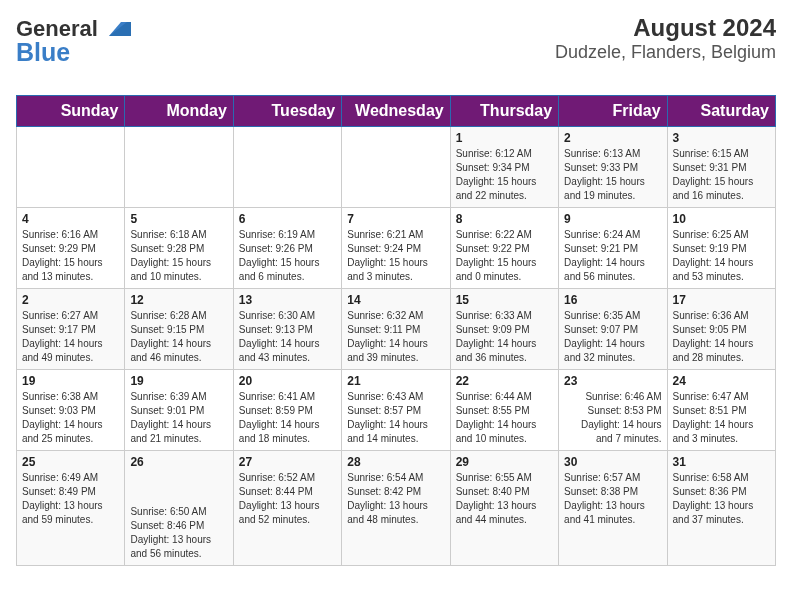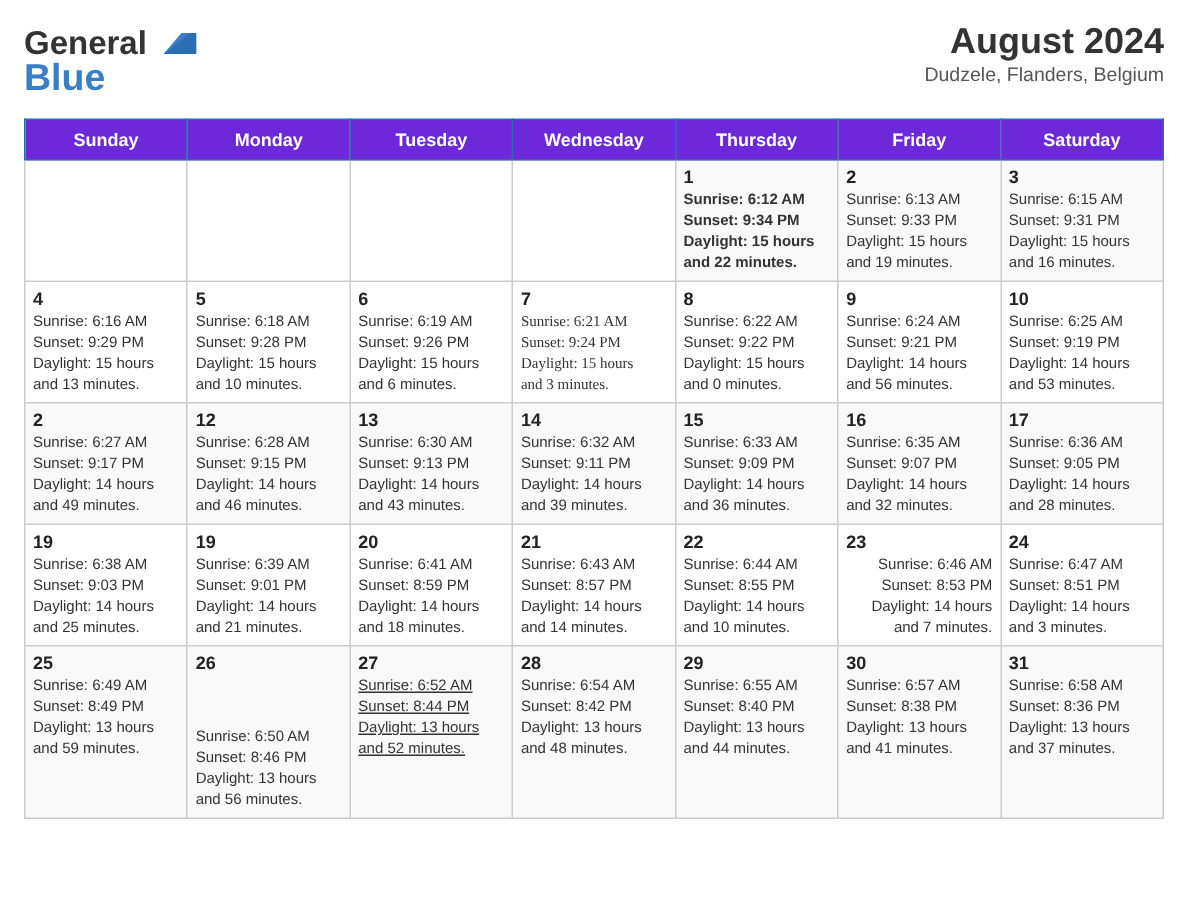--- a/index.html
+++ b/index.html
@@ -7,50 +7,50 @@
       font-family: Arial, sans-serif;
       background: #fff;
       width: 792px;
       min-height: 612px;
       padding: 16px;
     }
     .header {
       display: flex;
       justify-content: space-between;
       align-items: flex-start;
-      margin-bottom: 12px;
+      margin-bottom: 28px;
     }
     .logo {
       display: flex;
       flex-direction: column;
       align-items: flex-start;
     }
     .title-block { text-align: right; }
     .month-title {
       font-size: 24px;
       font-weight: bold;
       color: #333;
       line-height: 1;
     }
     .subtitle {
-      font-size: 13px;
+      font-size: 18px;
       color: #555;
       margin-top: 2px;
     }
     table {
       width: 100%;
       border-collapse: collapse;
       font-size: 11px;
     }
     thead tr th {
-      background-color: #6d28d9;
+      background-color: #701a75;
       color: #fff;
-      text-align: center;
+      text-align: right;
       padding: 6px 6px;
-      font-size: 12px;
+      font-size: 16px;
       font-weight: bold;
       border: 1px solid #2a6ab0;
     }
     tbody tr td {
       border: 1px solid #ccc;
       vertical-align: top;
       padding: 4px 5px;
       height: 80px;
       width: 107px;
       background: #fff;
@@ -106,21 +106,21 @@
       </tr>
   </thead>
   <tbody id="calendar-body">
   <tr>
         <td class="empty-cell"></td>
         <td class="empty-cell"></td>
         <td class="empty-cell"></td>
         <td class="empty-cell"></td>
         <td>
           <div class="day-num">1</div>
-          <div class="day-info" style="white-space: pre-line; font-weight: bold;">Sunrise: 6:12 AM
+          <div class="day-info" style="white-space: pre-line;">Sunrise: 6:12 AM
 Sunset: 9:34 PM
 Daylight: 15 hours
 and 22 minutes.</div>
         </td>
         <td>
           <div class="day-num">2</div>
           <div class="day-info" style="white-space: pre-line;">Sunrise: 6:13 AM
 Sunset: 9:33 PM
 Daylight: 15 hours
 and 19 minutes.</div>
@@ -150,21 +150,21 @@
         </td>
         <td>
           <div class="day-num">6</div>
           <div class="day-info" style="white-space: pre-line;">Sunrise: 6:19 AM
 Sunset: 9:26 PM
 Daylight: 15 hours
 and 6 minutes.</div>
         </td>
         <td>
           <div class="day-num">7</div>
-          <div class="day-info" style="white-space: pre-line; font-family: Liberation Serif, serif;">Sunrise: 6:21 AM
+          <div class="day-info" style="white-space: pre-line;">Sunrise: 6:21 AM
 Sunset: 9:24 PM
 Daylight: 15 hours
 and 3 minutes.</div>
         </td>
         <td>
           <div class="day-num">8</div>
           <div class="day-info" style="white-space: pre-line;">Sunrise: 6:22 AM
 Sunset: 9:22 PM
 Daylight: 15 hours
 and 0 minutes.</div>
@@ -296,21 +296,21 @@
         </td>
         <td>
           <div class="day-num">26</div>
           <div class="day-info" style="white-space: pre-line; margin-top: 36px;">Sunrise: 6:50 AM
 Sunset: 8:46 PM
 Daylight: 13 hours
 and 56 minutes.</div>
         </td>
         <td>
           <div class="day-num">27</div>
-          <div class="day-info" style="white-space: pre-line; text-decoration: underline;">Sunrise: 6:52 AM
+          <div class="day-info" style="white-space: pre-line;">Sunrise: 6:52 AM
 Sunset: 8:44 PM
 Daylight: 13 hours
 and 52 minutes.</div>
         </td>
         <td>
           <div class="day-num">28</div>
           <div class="day-info" style="white-space: pre-line;">Sunrise: 6:54 AM
 Sunset: 8:42 PM
 Daylight: 13 hours
 and 48 minutes.</div>

